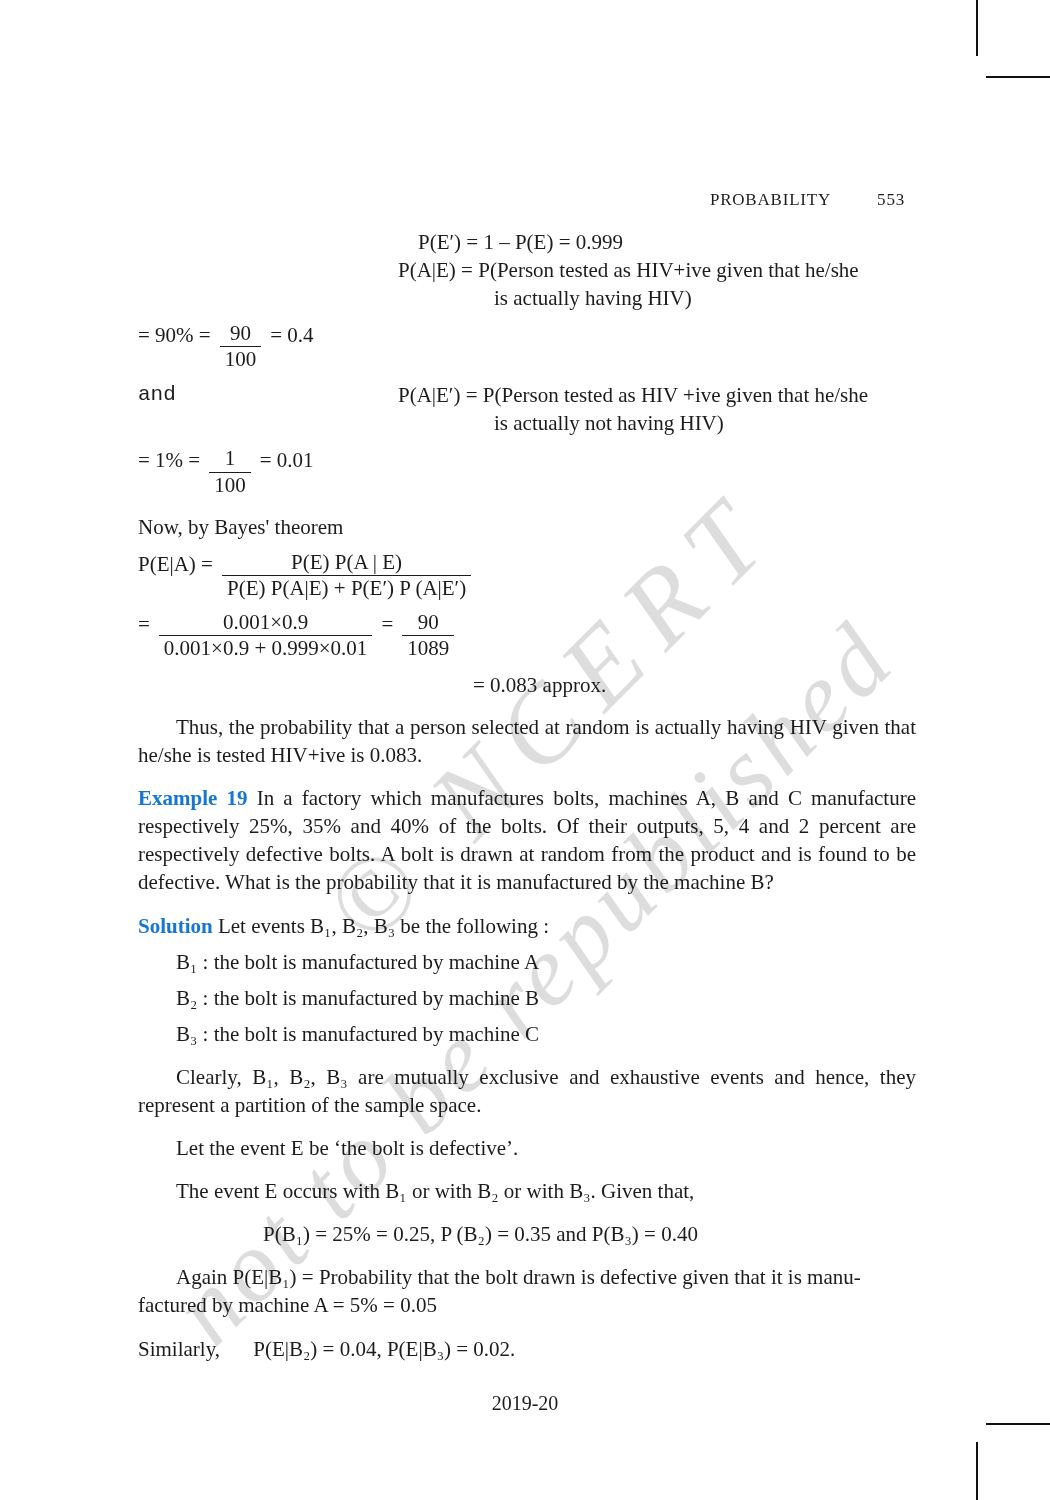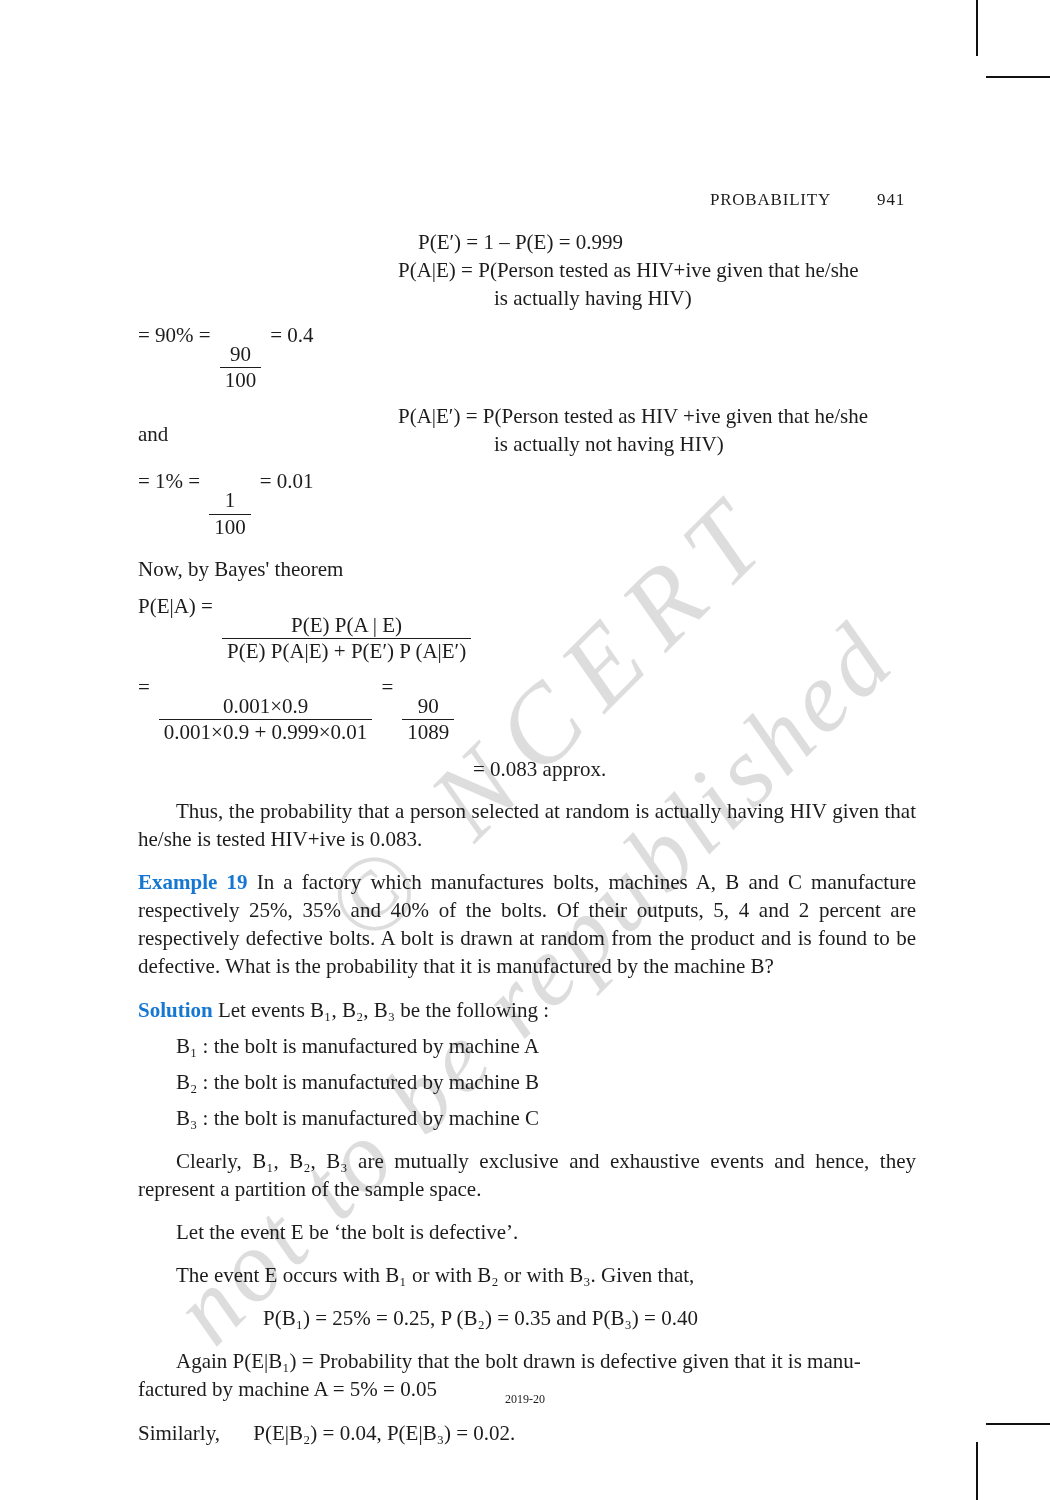--- a/index.html
+++ b/index.html
@@ -14,21 +14,21 @@
   .page { position:absolute; inset:0; }
 
   
   .header {
     position:absolute; top:190px; right:145px;
     font-size:17px; letter-spacing:0.8px;
     display:flex; gap:46px; z-index:2;text-align:right;
   }
   .footer {
     position:absolute; top:1392px; left:0; right:0;
-    text-align:center; font-size:12px; z-index:2;
+    text-align:center; font-size:20px; z-index:2;
   }
 
   
   .watermark { position:absolute; inset:0; z-index:0; pointer-events:none; }
   .watermark span {
     position:absolute; white-space:nowrap; font-style:italic;
     color:rgba(165,165,165,0.38);
     transform:rotate(-45deg); transform-origin:0 0;
   }
   .wm1 { left:300px; top:880px; font-size:108px; letter-spacing:20px; }
@@ -40,26 +40,26 @@
     font-size:21px; line-height:28px; z-index:1;
   }
   .ml266 { margin-left:266px; }
   .ml280 { margin-left:280px; }
   .ml260 { margin-left:260px; }
   .ml356 { margin-left:356px; }
   .ml335 { margin-left:335px; }
   .ml125 { margin-left:125px; }
 
   .math-line { display:flex; align-items:flex-start; gap:9px; margin:9px 0; }
-  .frac { display:inline-block; text-align:center; vertical-align:middle; line-height:1.2;margin-top:21px; }
+  .frac { display:inline-block; text-align:center; vertical-align:middle; line-height:1.2; }
   .frac .num { display:block; padding:0 5px; }
   .frac .den { display:block; padding:0 5px; border-top:1.6px solid #1c1c1c; }
 
   .and-row { position:relative; }
-  .and-row .and { position:absolute; left:0; top:18px; }
+  .and-row .and { position:absolute; left:0; top:0;font-family:Liberation Mono, monospace; }
 
   .para { text-align:justify; margin-top:9px; }
   .indent { text-indent:38px; }
   .mt6 { margin-top:16px; }
   .mt10 { margin-top:15px; }
   .mt14 { margin-top:14px; }
   .blue { color:var(--accent-blue,#1577d2); font-weight:bold; }
   .b-line { margin-left:38px; margin-top:8px; }
   .gap-left { margin-left:28px; }
 
@@ -80,21 +80,21 @@
   <div class="crop crop-bh"></div>
   <div class="crop crop-bv"></div>
 
   <div class="watermark">
     <span class="wm1">© NCERT</span>
     <span class="wm2">not to be republished</span>
   </div>
 
   <div class="header">
     <span>PROBABILITY</span>
-    <span>941</span>
+    <span>553</span>
   </div>
 
   <div class="content">
 
     <div class="ml280">P(E′) = 1 – P(E) = 0.999</div>
 
     <div>
       <div class="ml260">
         <span>P(A|E) =</span>
         <span>P(Person tested as HIV+ive given that he/she</span>

